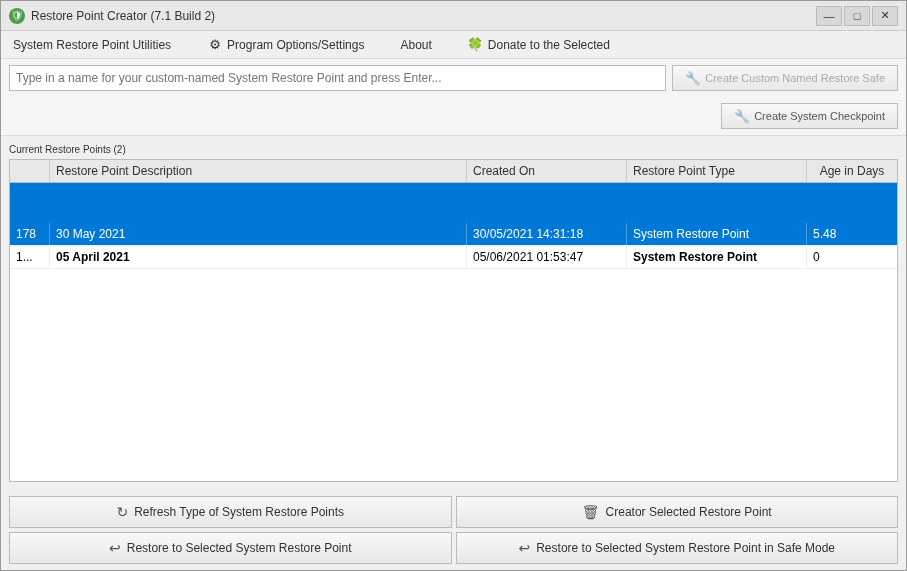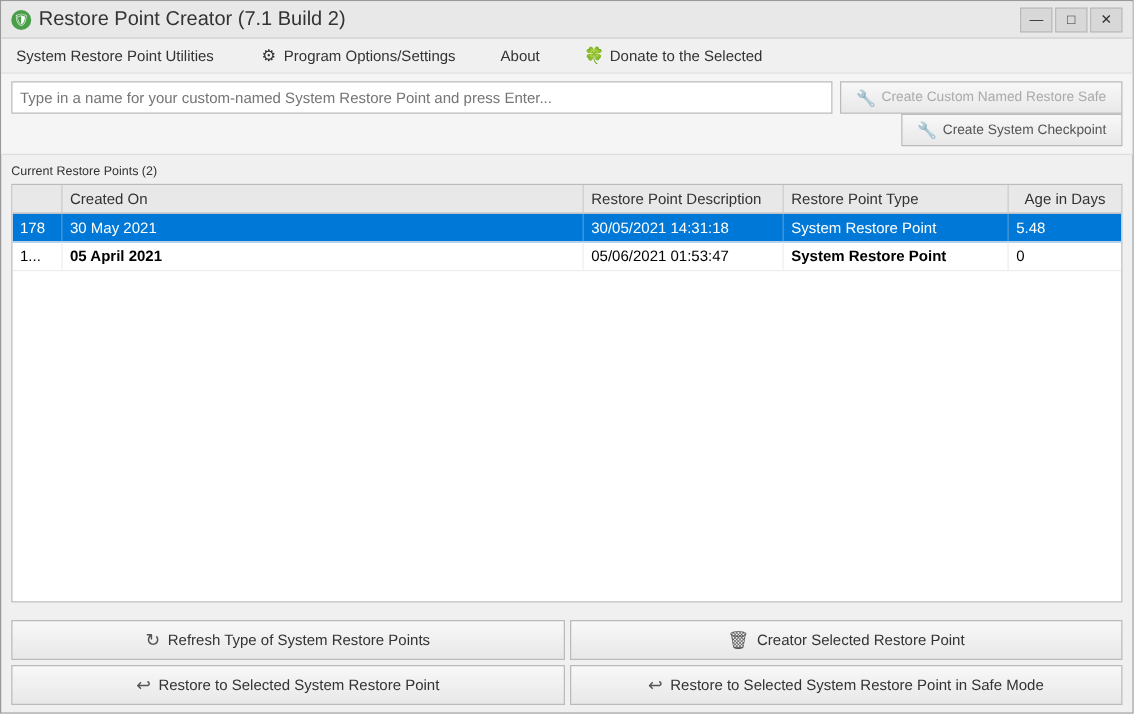--- a/index.html
+++ b/index.html
@@ -38,21 +38,21 @@
       height: 16px;
       background: #4a9e4a;
       border-radius: 50%;
       display: flex;
       align-items: center;
       justify-content: center;
       color: white;
       font-size: 10px;
     }
     .title-bar-title {
-      font-size: 16px;
+      font-size: 12px;
       color: #333;
     }
     .title-bar-controls {
       display: flex;
       gap: 2px;
     }
     .title-btn {
       width: 26px;
       height: 20px;
       background: #d8d8d8;
@@ -90,21 +90,21 @@
       align-items: center;
       justify-content: center;
       font-size: 13px;
     }
     .toolbar {
       background: #f5f5f5;
       border-bottom: 1px solid #ddd;
       padding: 6px 8px;
       display: flex;
       flex-direction: column;
-      gap: 0;
+      gap: 12px;
     }
     .toolbar-row {
       display: flex;
       align-items: center;
       gap: 6px;
     }
     .custom-name-input {
       flex: 1;
       height: 26px;
       border: 1px solid #bbb;
@@ -187,20 +187,21 @@
     .table-cell {
       padding: 4px 6px;
       font-size: 12px;
       border-right: 1px solid #eee;
       overflow: hidden;
       text-overflow: ellipsis;
       white-space: nowrap;
     }
     .table-row.selected .table-cell {
       border-right-color: #4a9ad7;
+      margin-top: 40px;
     }
     .table-cell:last-child { border-right: none; }
     .bottom-bar {
       padding: 6px 8px;
       display: grid;
       grid-template-columns: 1fr 1fr;
       gap: 4px;
     }
     .bottom-btn {
       height: 32px;
@@ -270,22 +271,22 @@
         <span>Create System Checkpoint</span>
       </button>
     </div>
   </div>
 
   <div class="main-content">
     <div class="section-title">Current Restore Points (2)</div>
     <div class="table-container">
       <div class="table-header">
         <div class="col-header"></div>
+        <div class="col-header">Restore Point Description</div>
         <div class="col-header">Created On</div>
-        <div class="col-header">Restore Point Description</div>
         <div class="col-header">Restore Point Type</div>
         <div class="col-header">Age in Days</div>
       </div>
       <div class="table-body" id="table-body">
       <div class="table-row selected">
             <div class="table-cell">178</div>
             <div class="table-cell">30 May 2021</div>
             <div class="table-cell">30/05/2021 14:31:18</div>
             <div class="table-cell">System Restore Point</div>
             <div class="table-cell">5.48</div>

